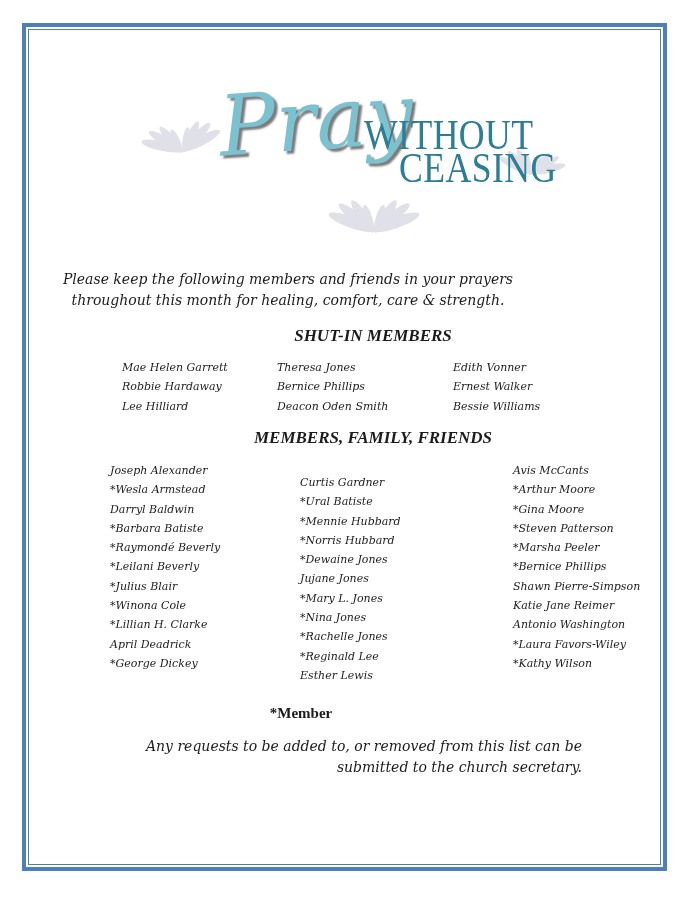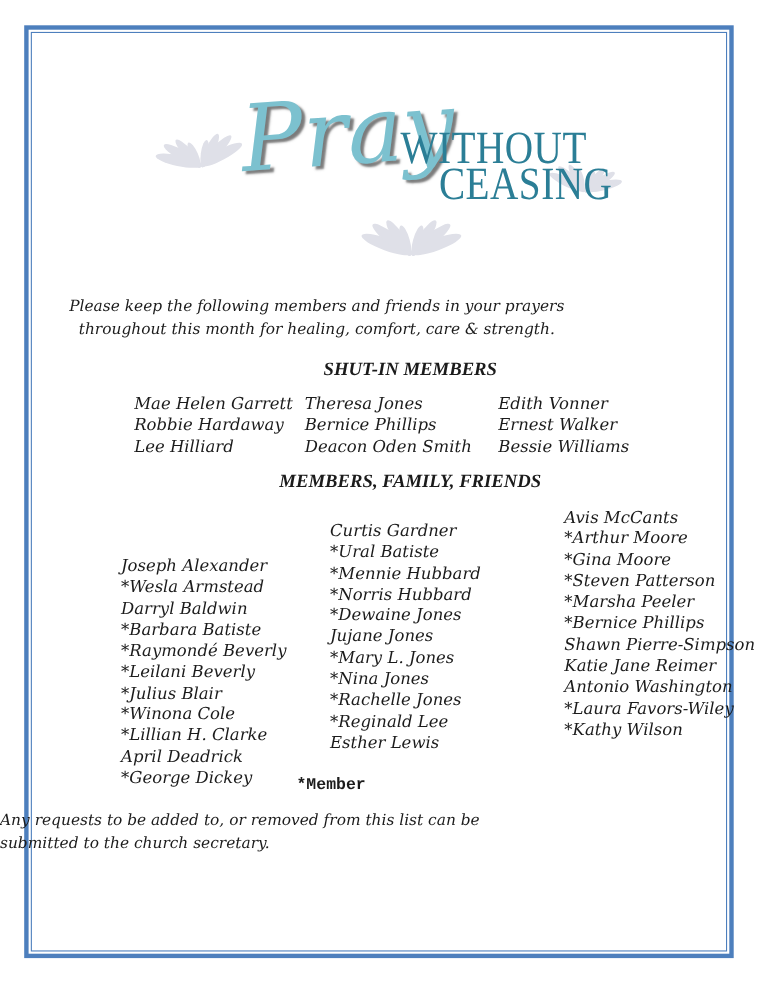--- a/index.html
+++ b/index.html
@@ -47,33 +47,33 @@
     position:absolute;left:0;top:269px;width:576px;text-align:center;
     font-style:italic;font-size:14px;line-height:21px;
   }
   .heading{
     position:absolute;left:0;width:698px;text-align:center;
     font-family:"Liberation Serif",serif;font-weight:bold;font-style:italic;
     font-size:17px;line-height:1.1;padding-left:24px;
   }
   .h-shutin{top:327px;}
   .h-members{top:429px;}
-  .col{position:absolute;font-style:italic;font-size:15px;line-height:19.3px;white-space:nowrap;}
+  .col{position:absolute;font-style:italic;font-size:11px;line-height:19.3px;white-space:nowrap;}
   .shutin-col1{left:122px;top:358px;}
   .shutin-col2{left:277px;top:358px;}
   .shutin-col3{left:453px;top:358px;}
-  .members-col1{left:110px;top:461px;margin-top:44px;}
+  .members-col1{left:110px;top:461px;}
   .members-col2{left:300px;top:461px;margin-top:12px;}
   .members-col3{left:477px;top:461px;margin-left:36px;}
   .member-note{
     position:absolute;left:0;top:705px;width:602px;text-align:center;
-    font-family:Liberation Mono, monospace;font-weight:bold;font-size:15px;
+    font-family:Liberation Serif, serif;font-weight:bold;font-size:15px;
   }
   .footer{
-    position:absolute;left:0;top:736px;width:582px;text-align:left;
+    position:absolute;left:0;top:736px;width:582px;text-align:right;
     font-style:italic;font-size:14px;line-height:21px;
   }
 </style>
 </head>
 <body>
 
 <div class="page">
 
   <div class="frame">
     <div class="frame-inner"></div>

